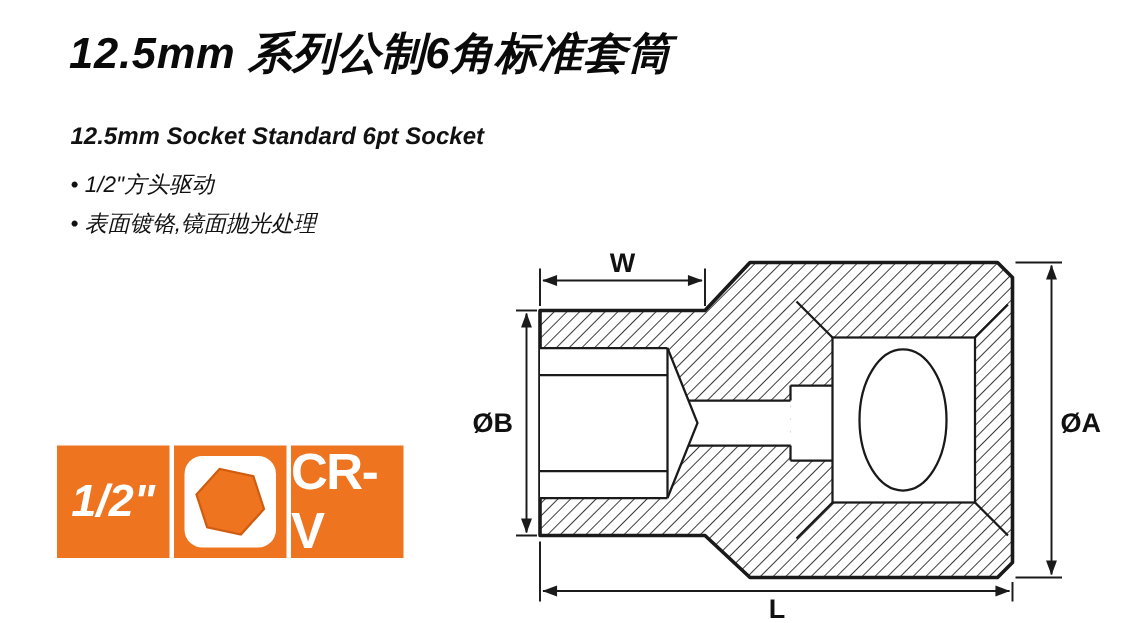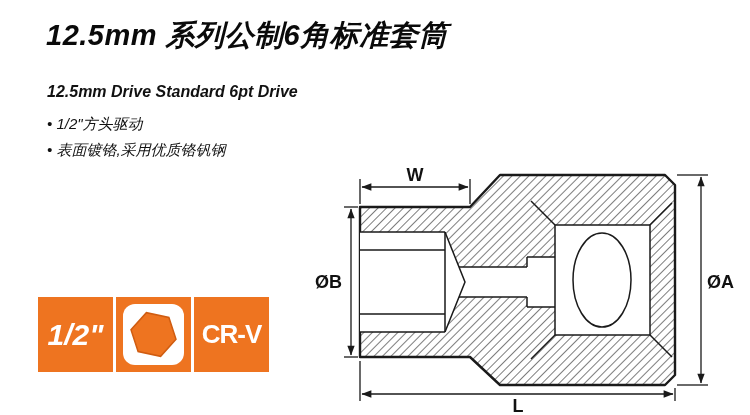--- a/index.html
+++ b/index.html
@@ -19,34 +19,34 @@
   .features {
     position:absolute; left:47px; top:111px;
     font-size:15px; font-style:italic; line-height:26px; white-space:nowrap;
   }
   .badges { position:absolute; left:38px; top:297px; display:flex; gap:3px; }
   .badge {
     width:75px; height:75px; background:#ee7420; color:#fff;
     display:flex; align-items:center; justify-content:center; box-sizing:border-box;
   }
   .badge.b1 span { font-size:30px; font-weight:bold; font-style:italic; }
-  .badge.b3 span { font-size:26px; font-weight:bold; letter-spacing:-1px; }
+  .badge.b3 span { font-size:34px; font-weight:bold; letter-spacing:-1px; }
   .diagram { position:absolute; left:315px; top:160px; width:435px; height:255px; }
 </style>
 </head>
 <body>
 
 <div class="page">
 
   <div class="title">12.5mm 系列公制6角标准套筒</div>
-  <div class="subtitle">12.5mm Drive Standard 6pt Drive</div>
+  <div class="subtitle">12.5mm Socket Standard 6pt Socket</div>
 
   <div class="features">
     <div>• 1/2"方头驱动</div>
-    <div>• 表面镀铬,采用优质铬钒钢</div>
+    <div>• 表面镀铬,镜面抛光处理</div>
   </div>
 
   <div class="badges">
     <div class="badge b1">
       <span>1/2"</span>
     </div>
     <div class="badge b2">
       <svg width="75" height="75" viewBox="0 0 75 75">
         <rect x="7" y="7" width="61" height="61" rx="12" fill="#ffffff"></rect>
         <polygon points="60.5,37.5 49,57.4 26,57.4 14.5,37.5 26,17.6 49,17.6" fill="#ee7420" stroke="#d05c10" stroke-width="1.5" transform="rotate(12 37.5 37.5)"></polygon>

